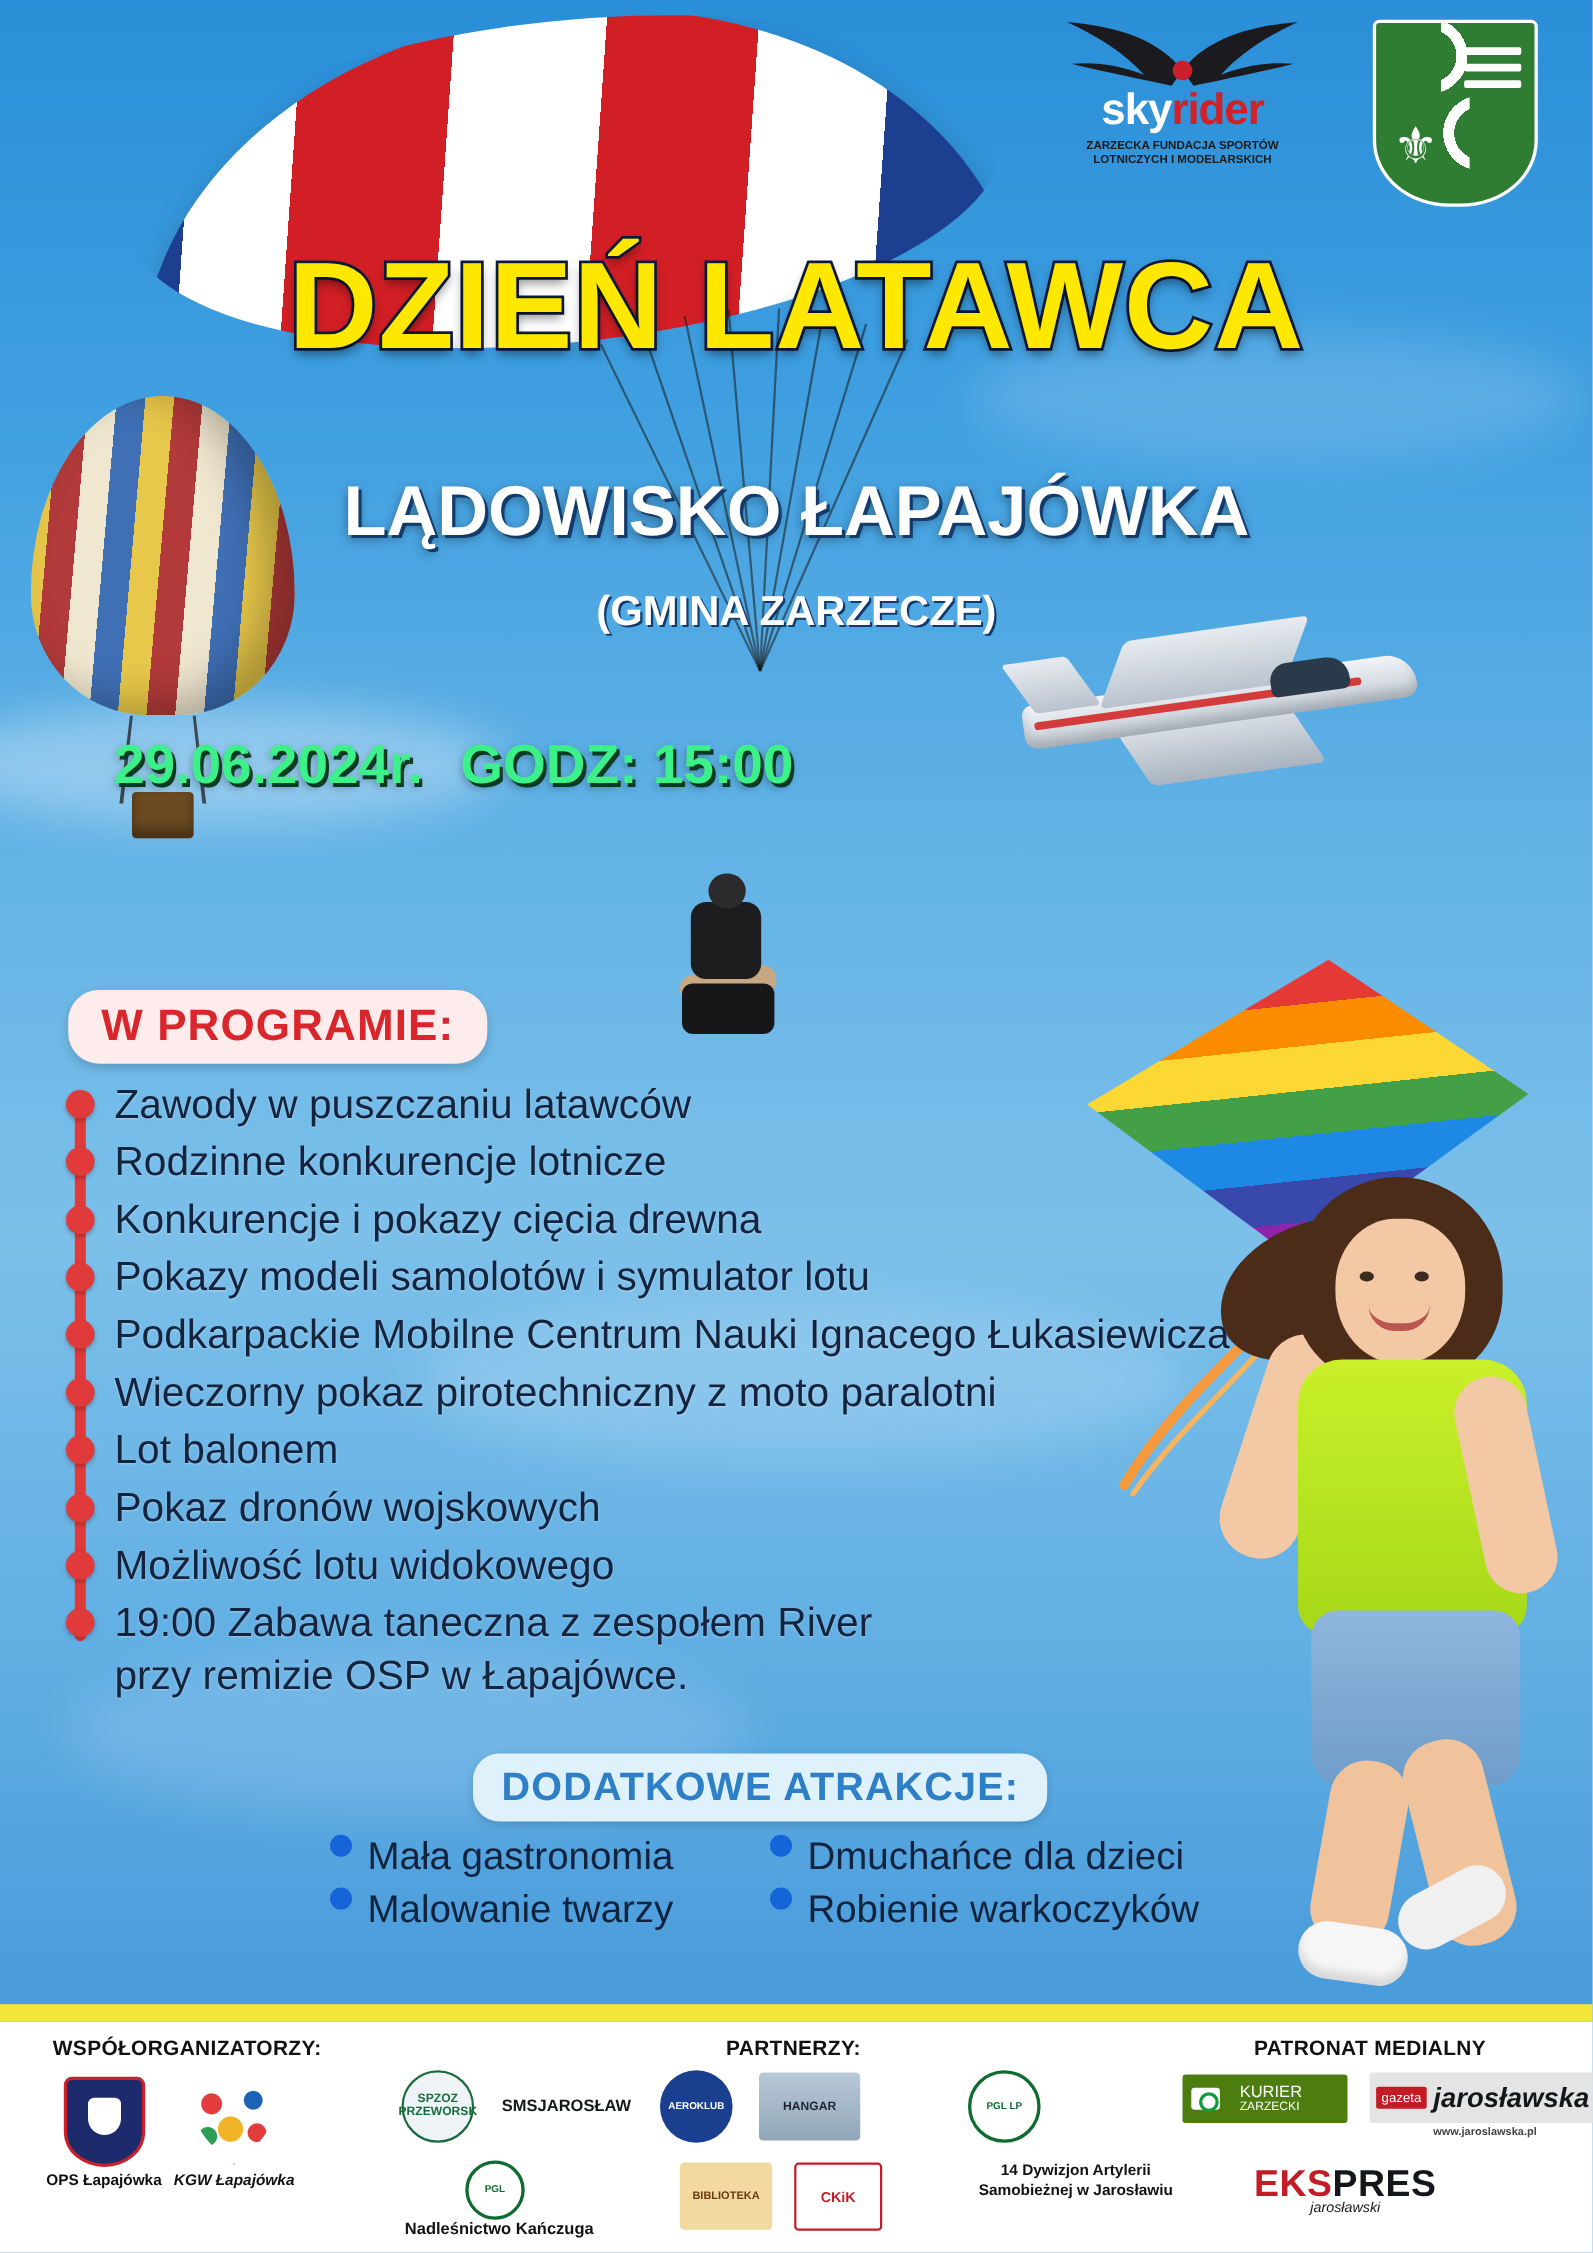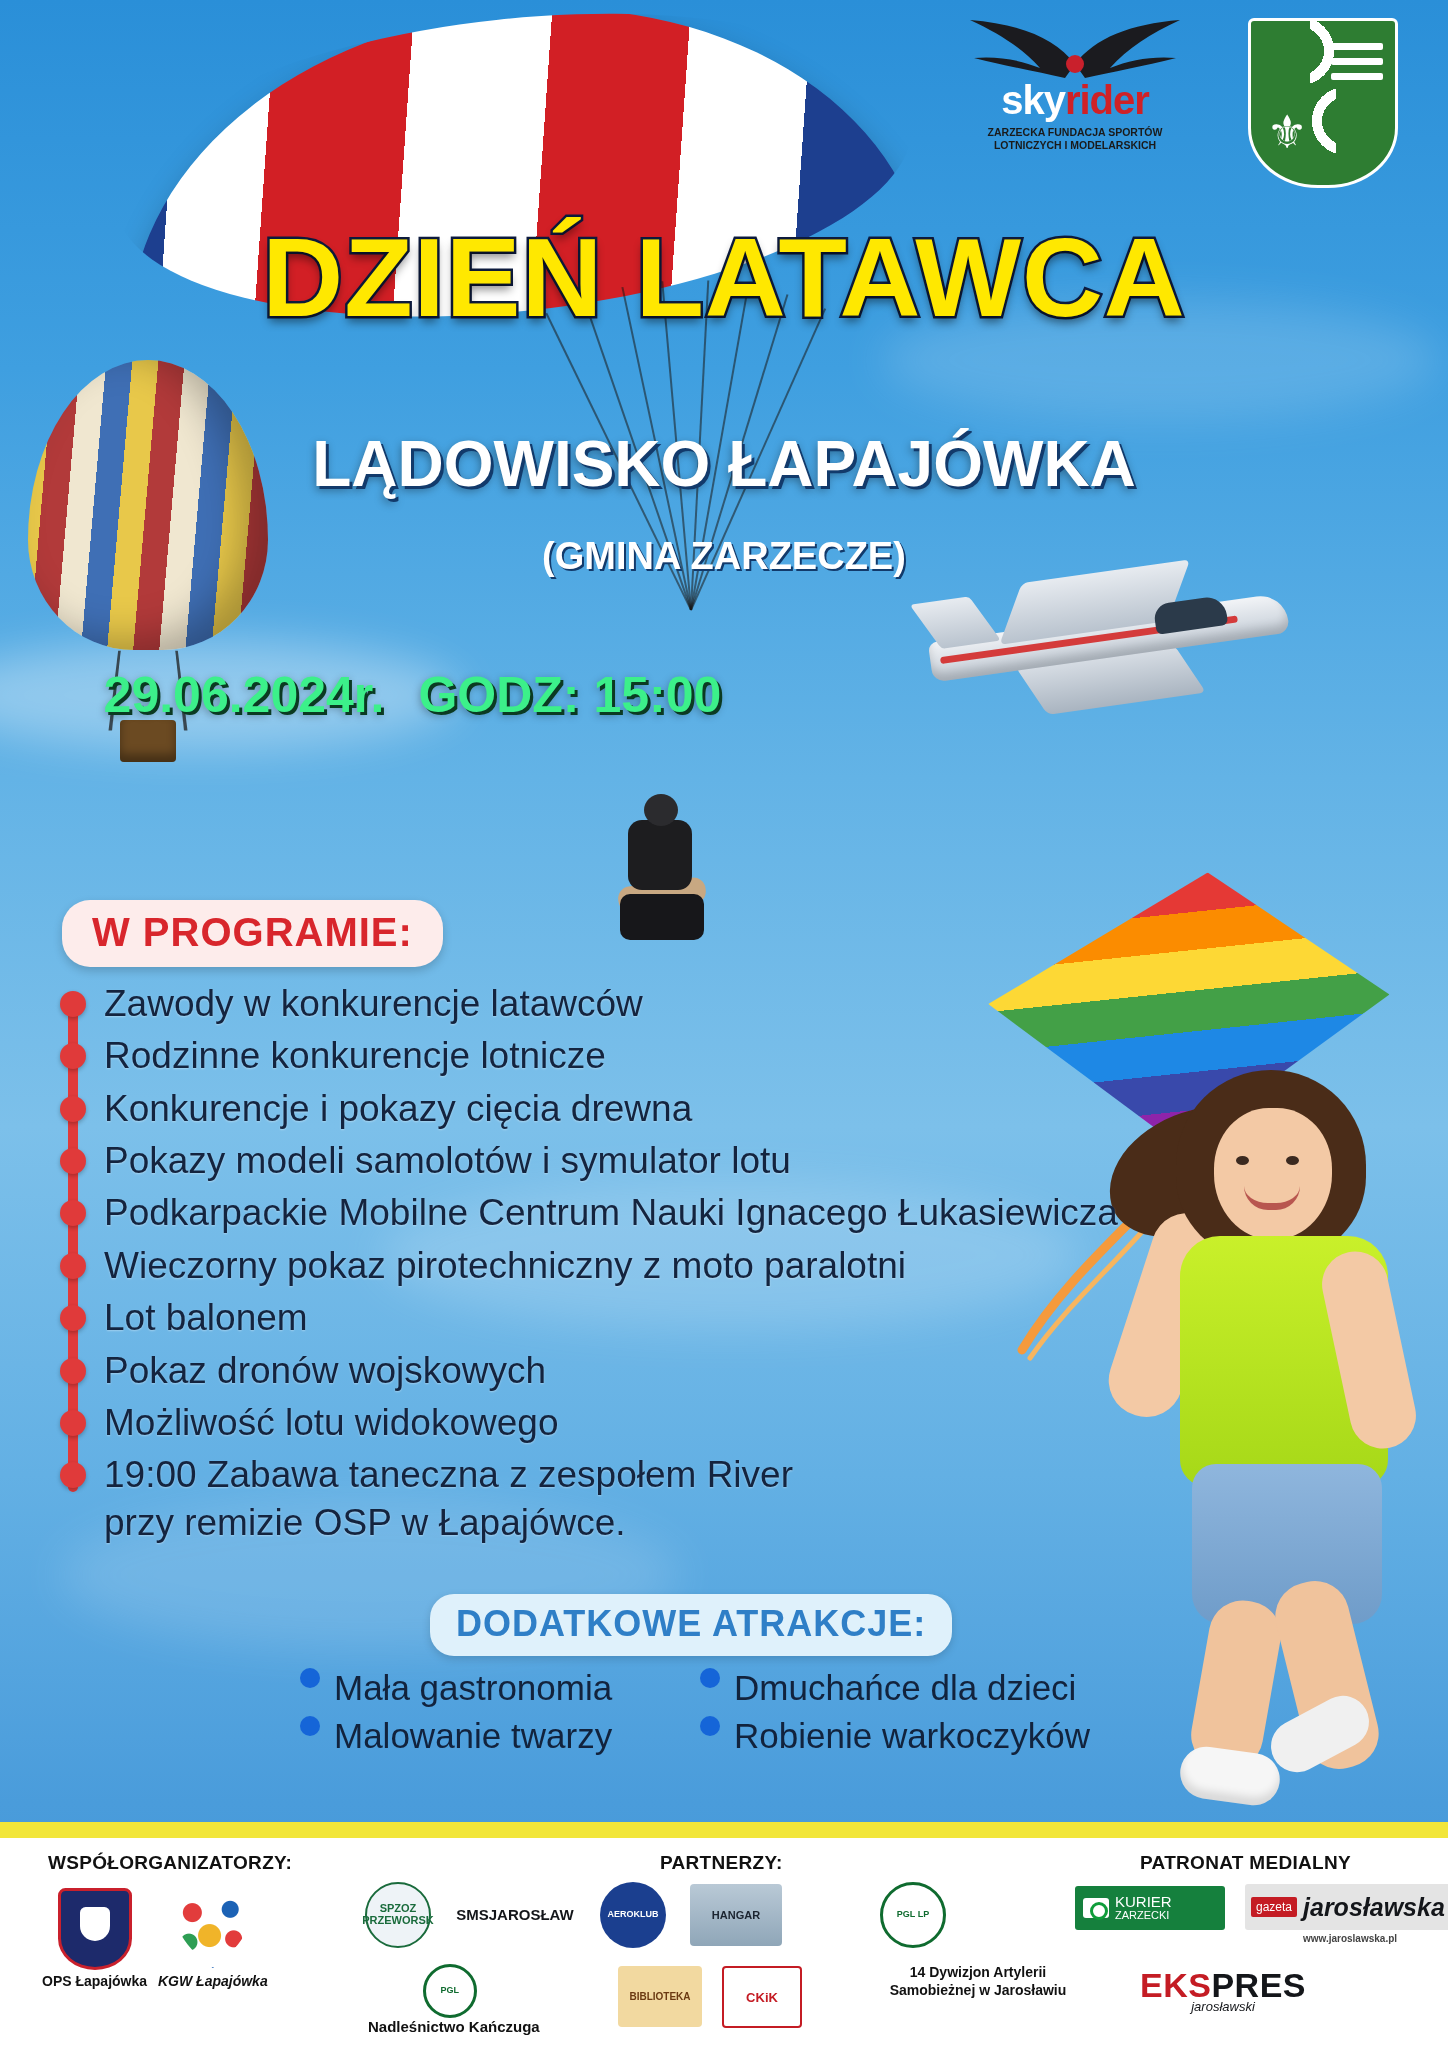--- a/index.html
+++ b/index.html
@@ -274,22 +274,22 @@
   .round-logo {
     width: 66px; height: 66px; border-radius: 50%;
     display:flex; align-items:center; justify-content:center;
     font-size: 11px; font-weight: bold; text-align:center; line-height: 1.05;
   }
   .rect-logo {
     display:flex; align-items:center; justify-content:center;
     font-weight: bold; text-align:center;
   }
   .kurier {
-    width: 150px; height: 44px; background:#15803d; color:#fff;
-    display:flex; align-items:center; gap:6px; padding-left:8px; border-radius:3px;
+    width: 150px; height: 44px; background:#4d7c0f; color:#fff;
+    display:flex; align-items:center; gap:18px; padding-left:8px; border-radius:3px;
   }
   .kurier .cam { width: 26px; height: 20px; background:#fff; border-radius:3px; position:relative;}
   .kurier .cam::after{content:"";position:absolute;left:7px;top:4px;width:12px;height:12px;border-radius:50%;border:3px solid #0f9d3a;}
   .kurier .kt { font-size: 15px; line-height: 1.05; }
   .jaroslawska {
     width: 210px; height: 46px; background:#e4e4e4; display:flex; align-items:center; border-radius:3px;
   }
   .jaroslawska .g { background:#c41c24; color:#fff; font-size:12px; padding: 3px 5px; margin: 0 6px; border-radius:2px;}
   .jaroslawska .j { color:#14161a; font-size: 25px; font-weight: bold; font-style: italic;}
   .ekspres { font-size: 34px; font-weight: bold; letter-spacing: .5px; }
@@ -402,21 +402,21 @@
   <div class="gmina">(GMINA ZARZECZE)</div>
   <div class="datetime">
     <span>29.06.2024r.</span><span class="gap"></span><span>GODZ: 15:00</span>
   </div>
 
   <div class="program-heading">W PROGRAMIE:</div>
   <div class="program-list">
     <div class="rail"></div>
     <div class="p-item">
         <div class="p-dot"></div>
-        <div class="p-text">Zawody w konkurencje latawców</div>
+        <div class="p-text">Zawody w puszczaniu latawców</div>
       </div>
     <div class="p-item">
         <div class="p-dot"></div>
         <div class="p-text">Rodzinne konkurencje lotnicze</div>
       </div>
     <div class="p-item">
         <div class="p-dot"></div>
         <div class="p-text">Konkurencje i pokazy cięcia drewna</div>
       </div>
     <div class="p-item">

